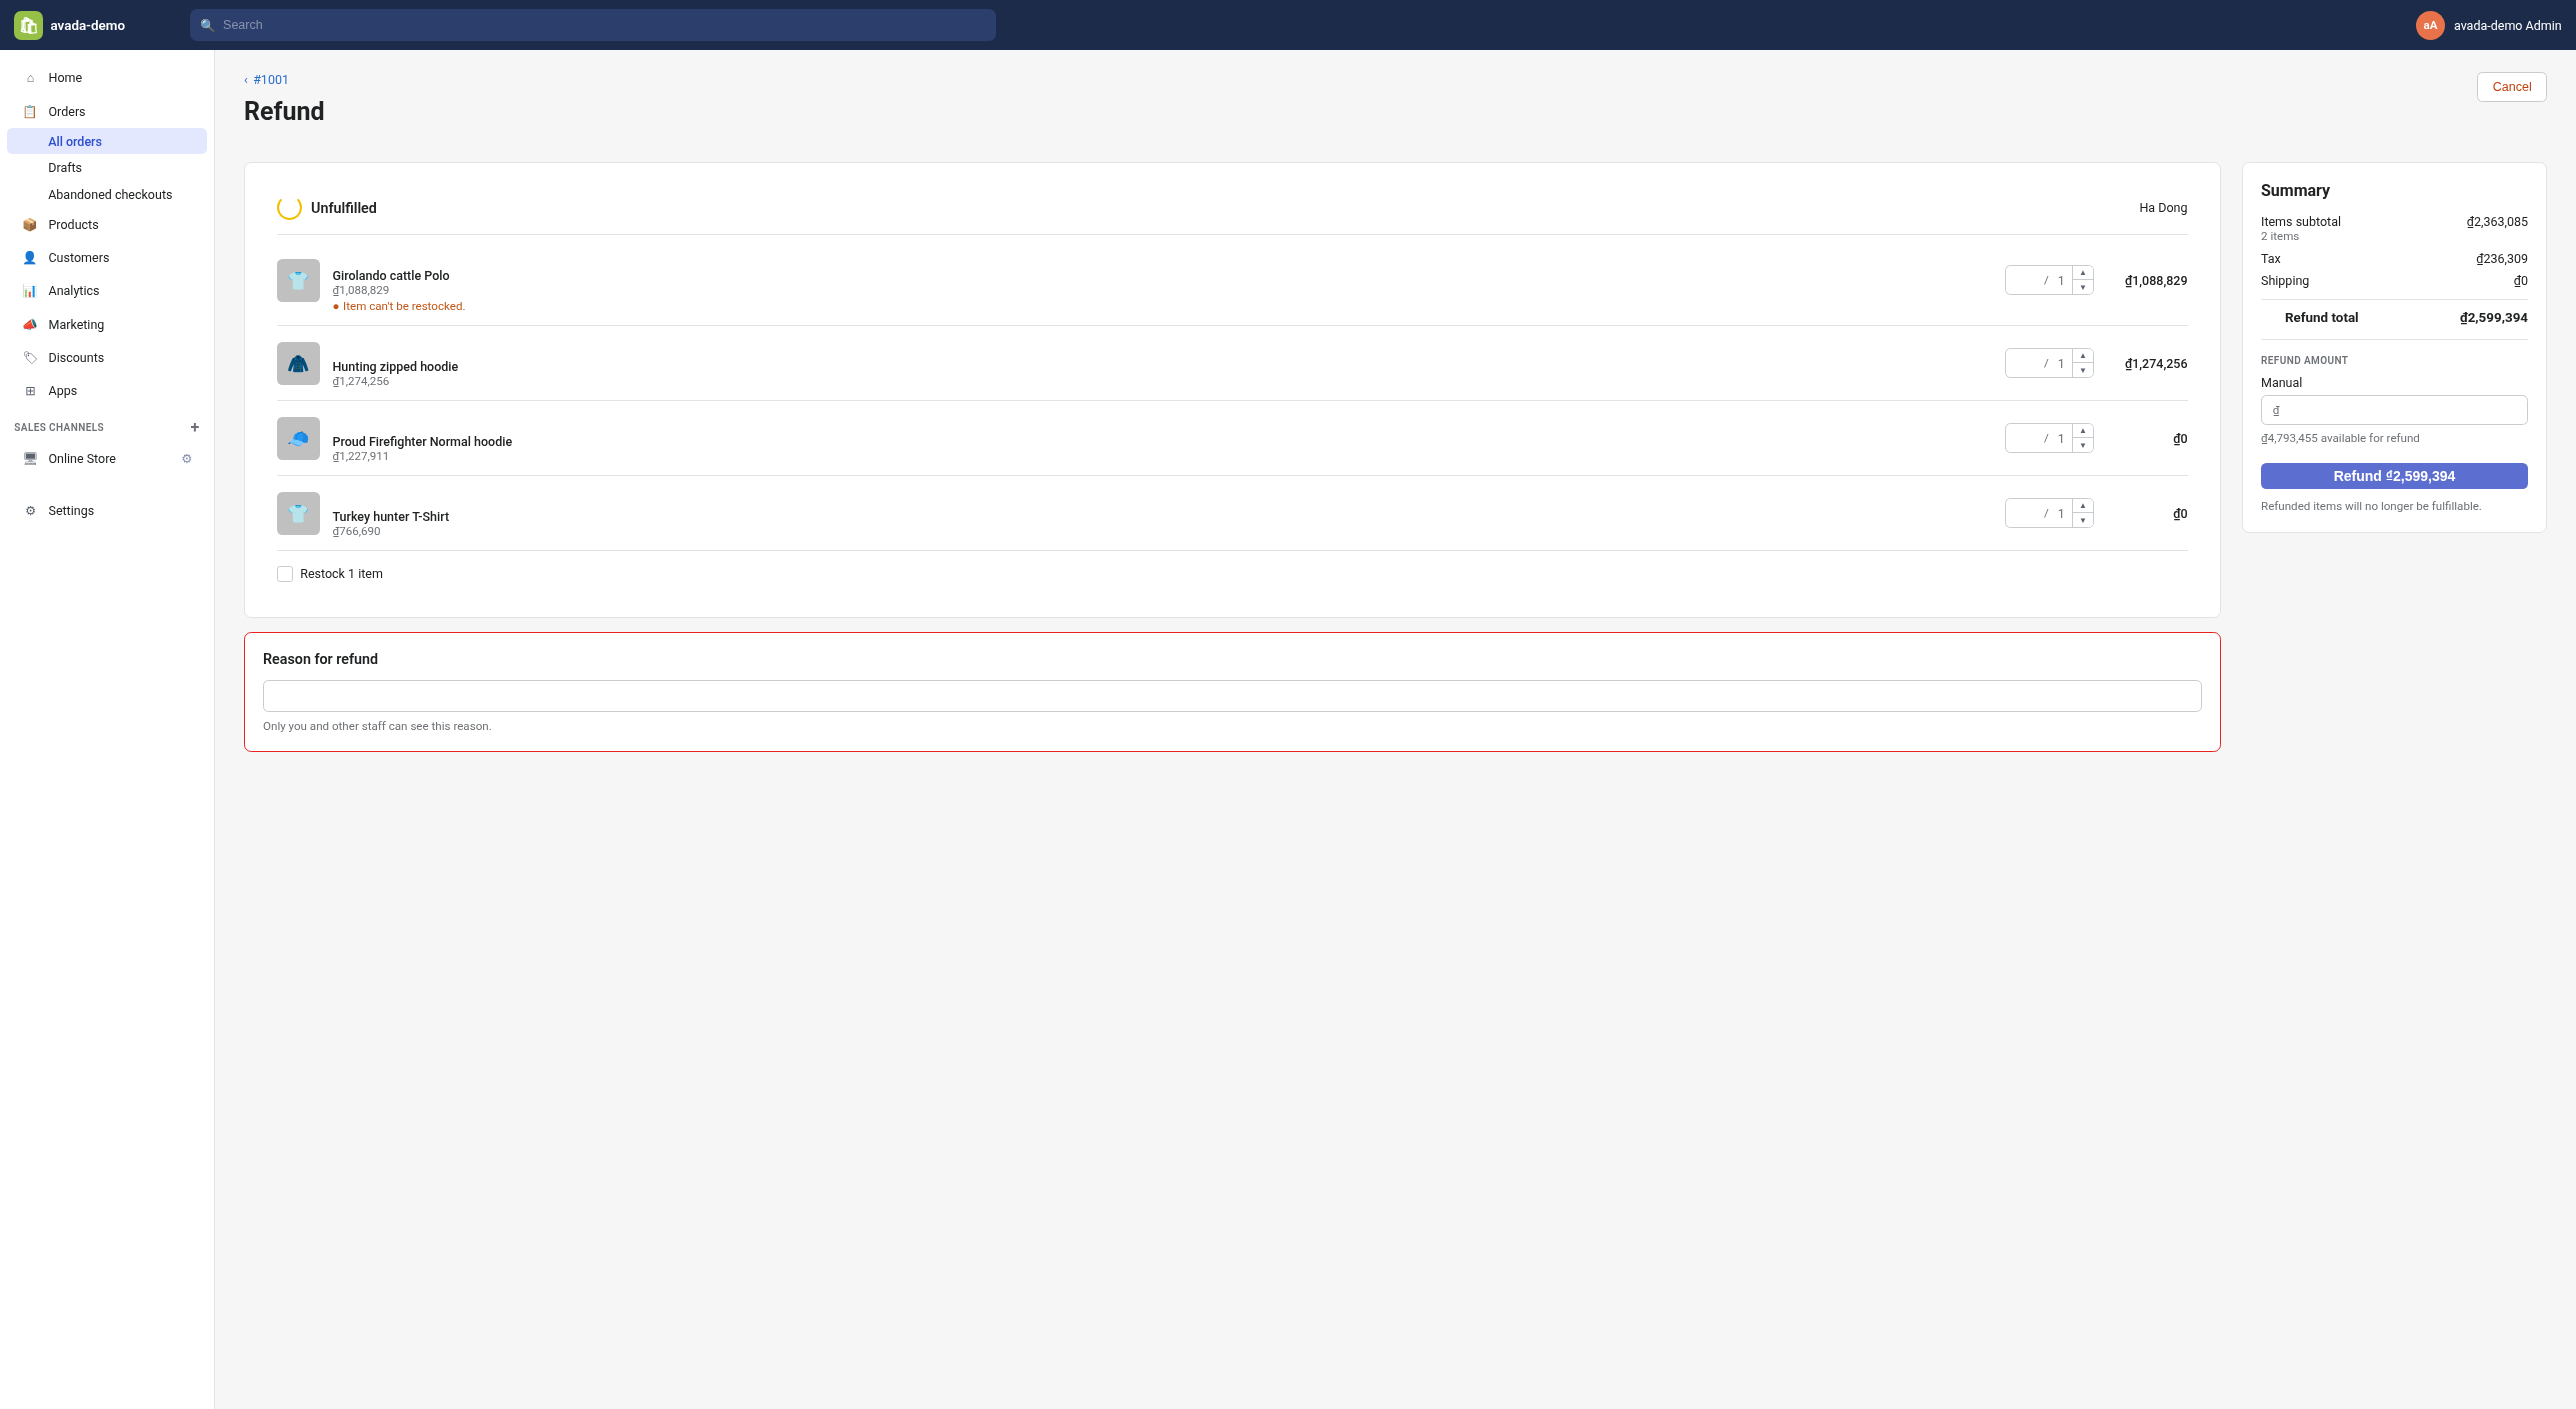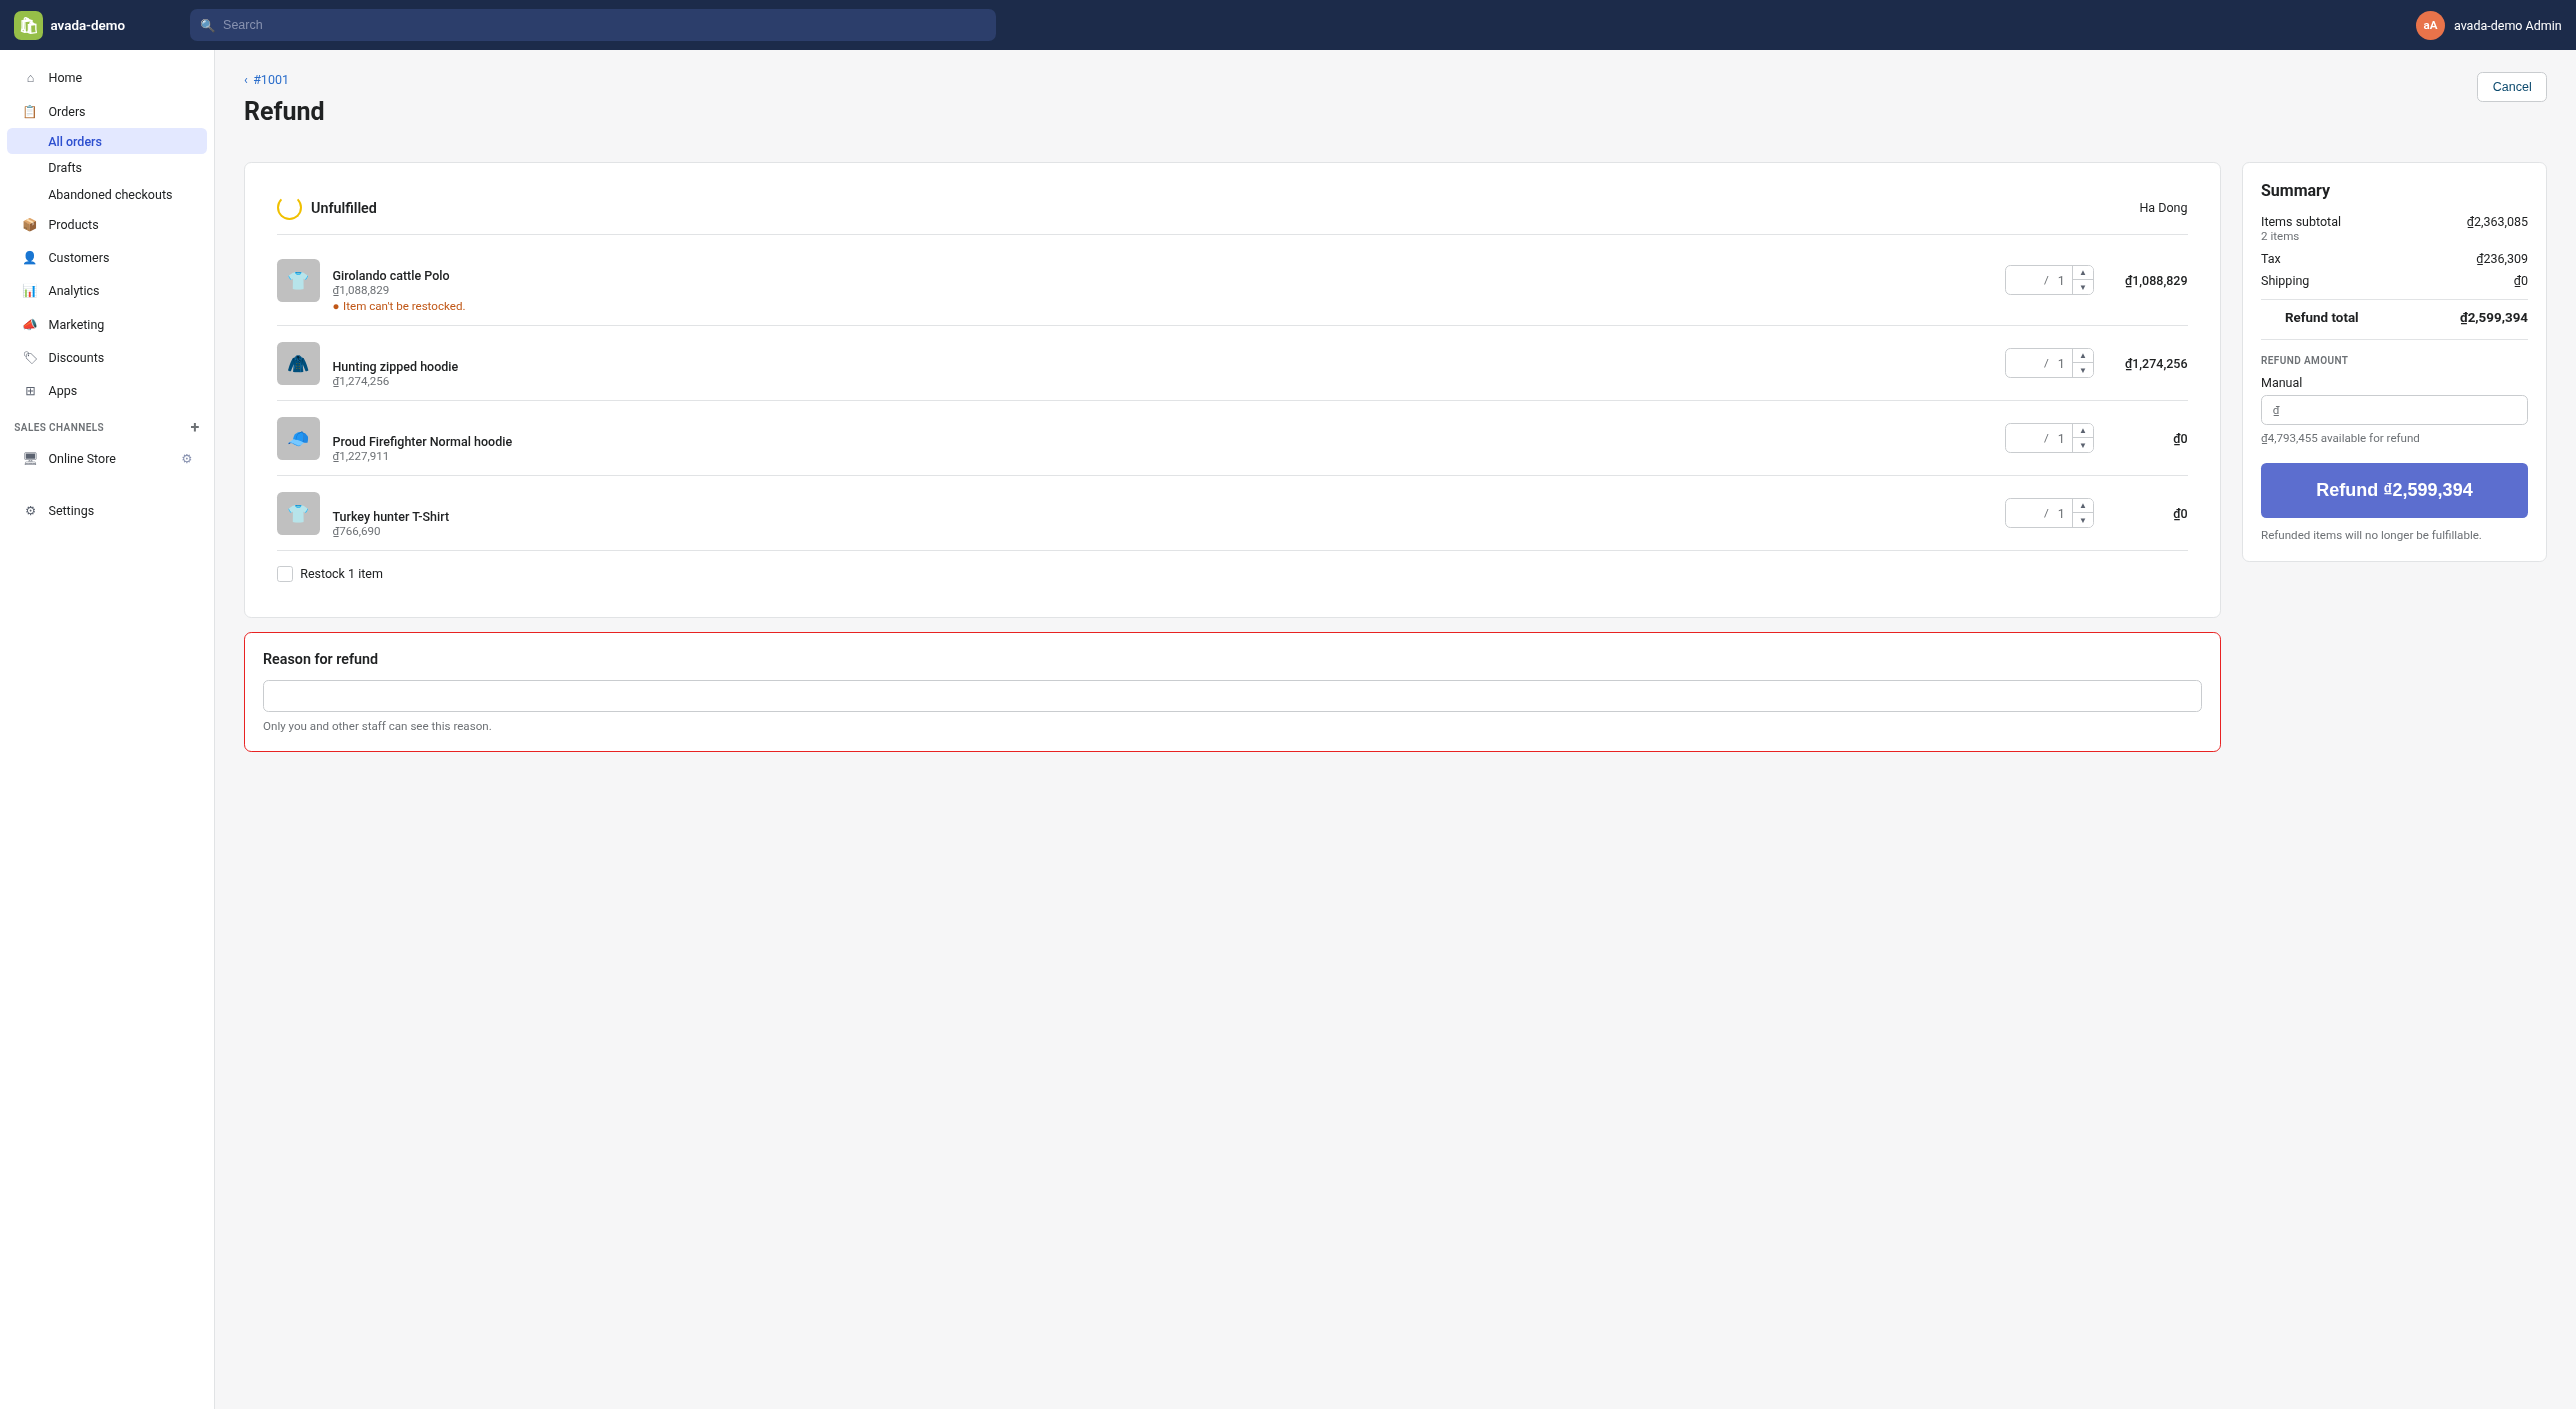--- a/index.html
+++ b/index.html
@@ -158,21 +158,21 @@
     }
 
     
     .cancel-button {
       padding: 7.2px 14.3px;
       border: 0.9px solid #c9cccf;
       background: #fff;
       border-radius: 5.4px;
       font-size: 12.5px;
       cursor: pointer;
-      color: #0c4a6e;
+      color: #c2410c;
       font-weight: 500;
     }
 
     
     .content-grid {
       display: grid;
       grid-template-columns: 1fr 305px;
       gap: 21.5px;
       align-items: start;
     }
@@ -365,22 +365,22 @@
       flex: 1;
       color: #202223;
     }
     .amount-available { font-size: 11.6px; color: #6d7175; margin-bottom: 18px; }
     .refund-button {
       width: 100%;
       background: #5c6ecf;
       color: #fff;
       border: none;
       border-radius: 5.4px;
-      padding: 17px;
-      font-size: 18px;
+      padding: 5px;
+      font-size: 14px;
       font-weight: 600;
       cursor: pointer;
       margin-bottom: 9px;
     }
     .refund-note { font-size: 11.6px; color: #6d7175; line-height: 1.4; }
   </style>
 </head>
 <body>
 
 <nav class="topnav">

